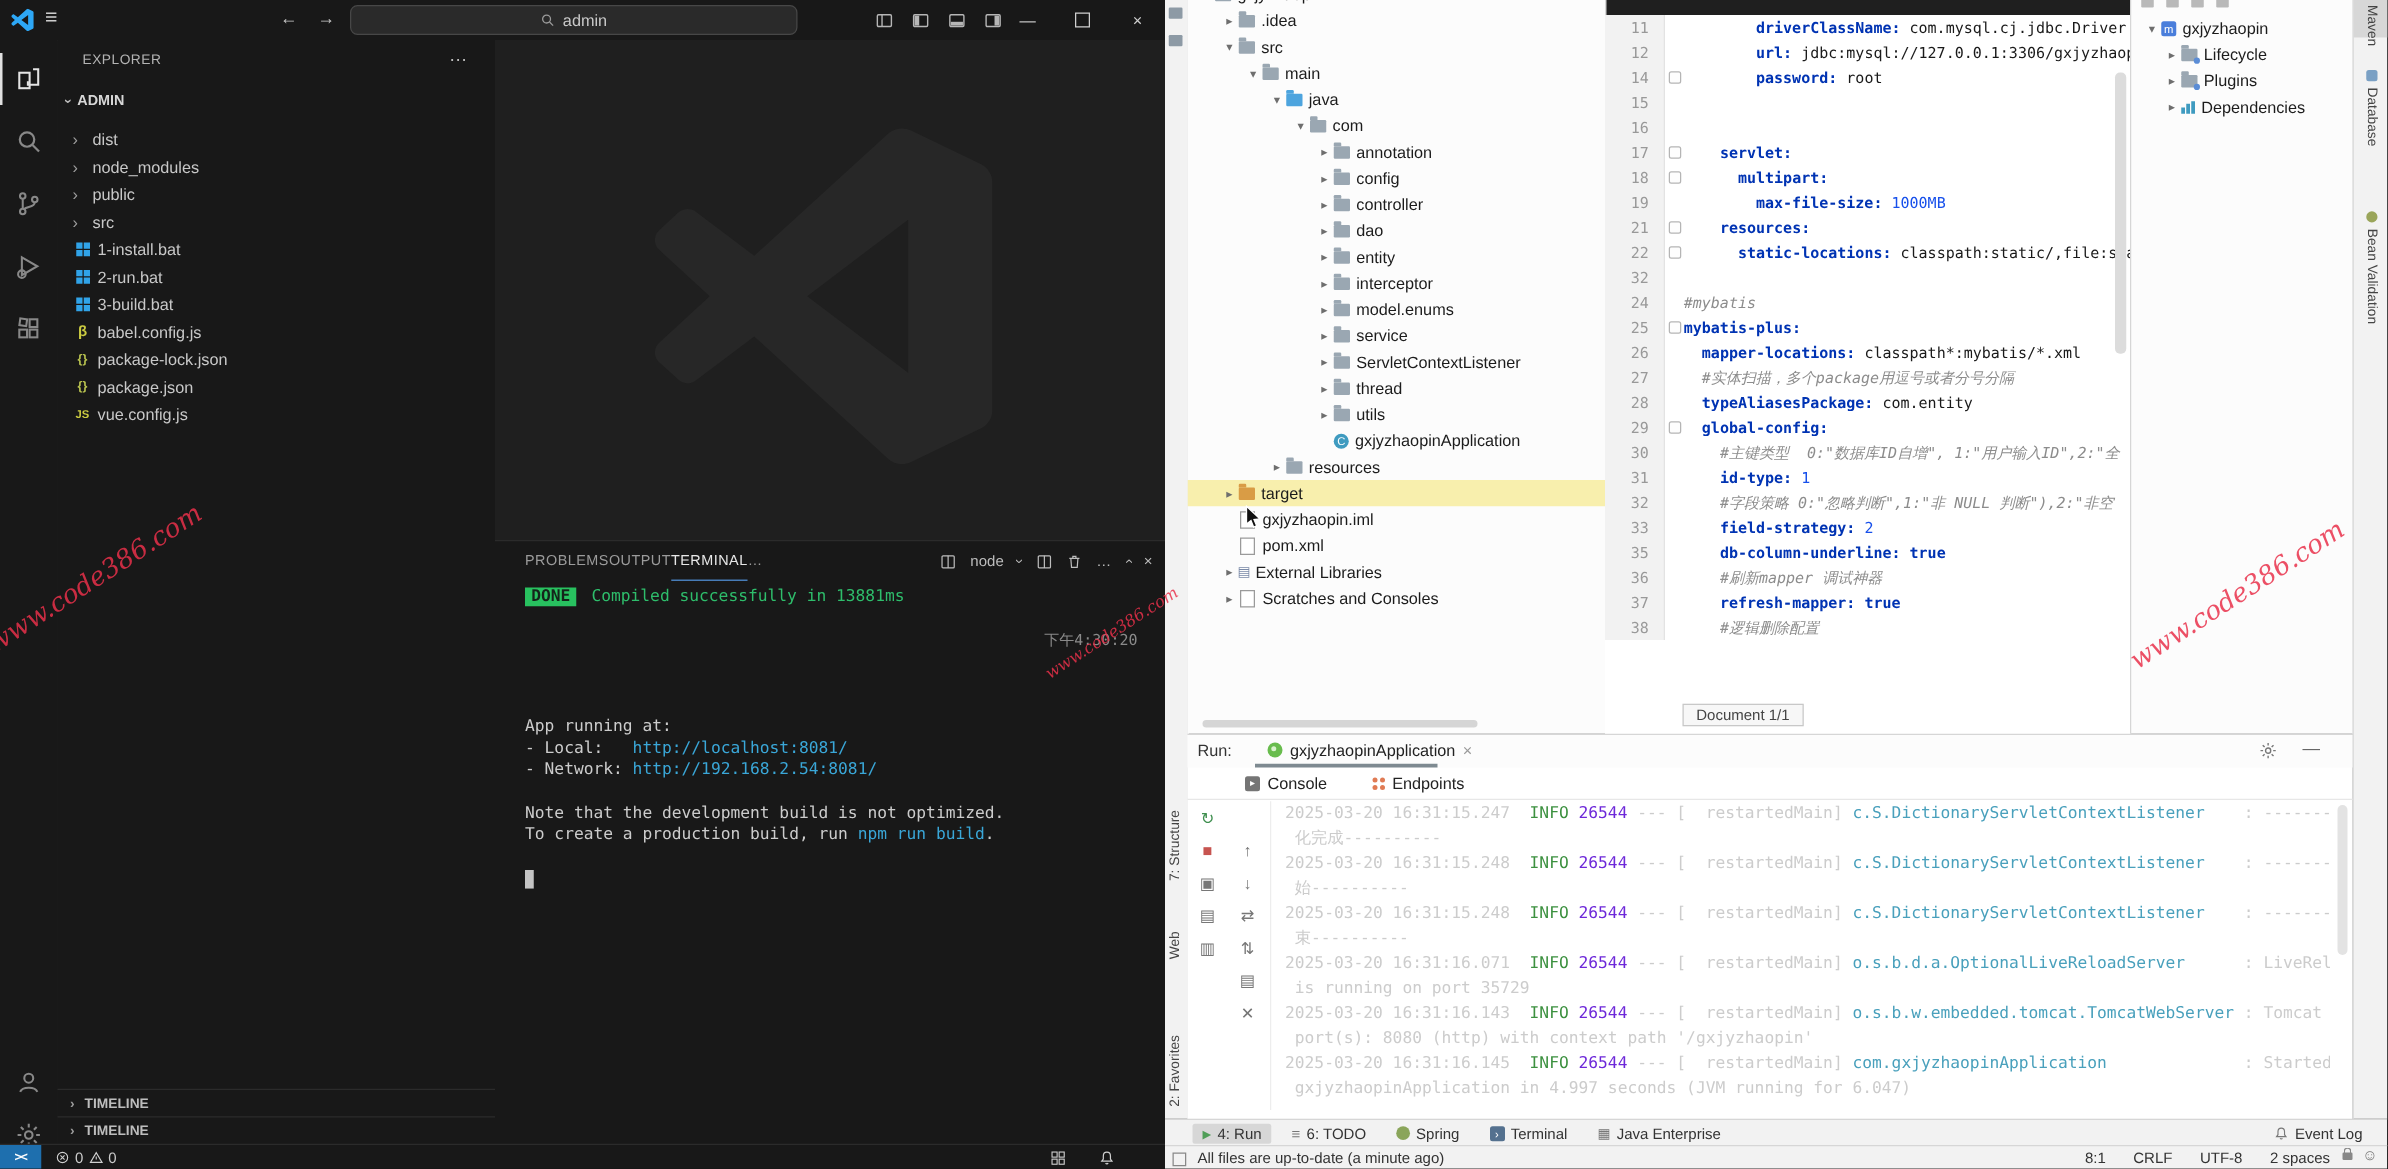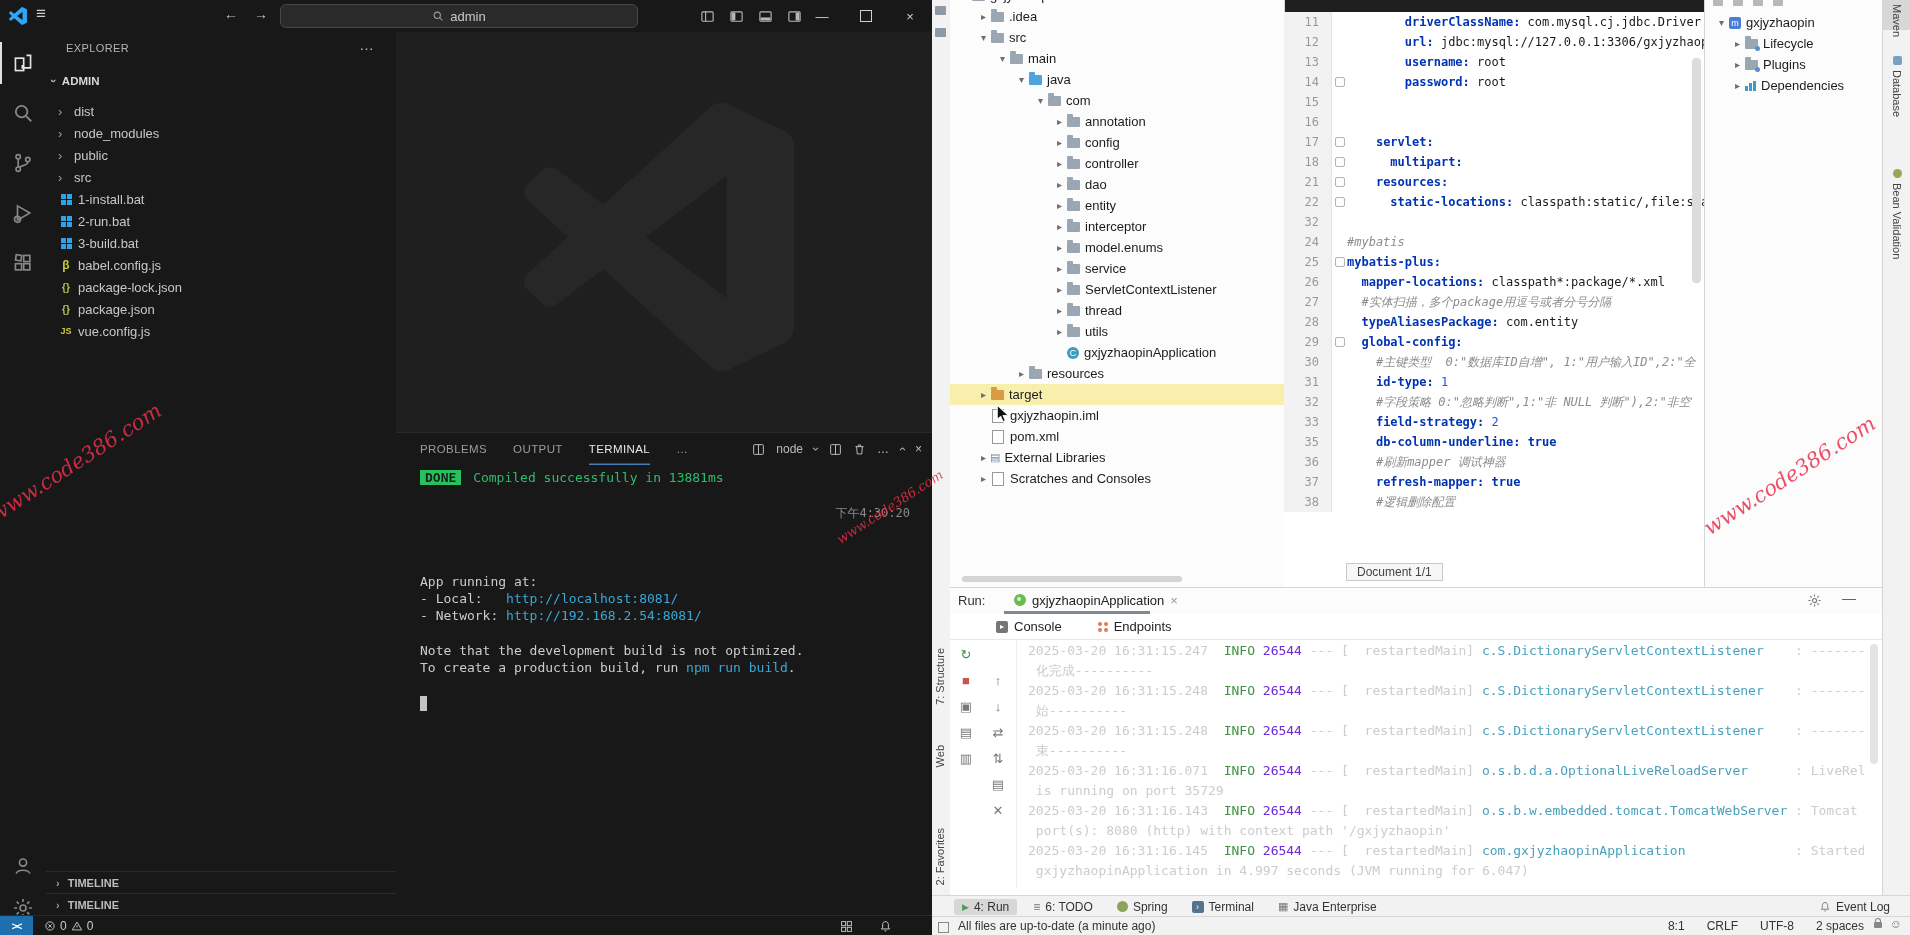--- a/index.html
+++ b/index.html
@@ -33,21 +33,21 @@
   .fic-bat{display:inline-grid;grid-template-columns:5px 5px;grid-gap:1px;width:16px;}
   .fic-bat i{width:5px;height:5px;background:#30a3e8;}
   .fic-babel{color:#cbcb41;font-size:12px;}
   .fic-json{color:#b8c24f;font-size:10px;}
   .fic-js{color:#cbcb41;font-size:9px;}
   .vs-section{position:absolute;left:0;width:350px;height:22px;border-top:1px solid #2b2b2b;display:flex;align-items:center;gap:8px;padding-left:10px;box-sizing:border-box;color:#bdbdbd;font-size:11px;font-weight:bold;}
   #vs-outline{top:839px;} #vs-timeline{top:861px;}
   #vs-editorArea{position:absolute;left:396px;top:32px;width:536px;height:400px;background:#1f1f1f;}
   #vs-bigLogo{position:absolute;left:128px;top:70px;}
   #vs-panel{position:absolute;left:396px;top:432px;width:536px;height:483px;background:#181818;border-top:1px solid #2b2b2b;}
-  #vs-paneltabs{position:absolute;left:24px;top:0;height:32px;display:flex;gap:26px;align-items:center;font-size:11.5px;letter-spacing:.4px;color:#9b9b9b;}
+  #vs-paneltabs{position:absolute;left:24px;top:0;height:32px;display:flex;align-items:center;font-size:11.5px;letter-spacing:.4px;color:#9b9b9b;}
   .ptab{height:32px;display:flex;align-items:center;}
   .ptab.active{color:#e7e7e7;box-shadow:inset 0 -1.5px 0 #477cb8;}
   #vs-panel-right{position:absolute;right:10px;top:0;height:32px;display:flex;align-items:center;gap:11px;color:#bdbdbd;font-size:12px;}
   .chev-down{display:inline-block;transform:rotate(90deg);color:#bdbdbd;}
   .chev-up{display:inline-block;transform:rotate(-90deg);color:#bdbdbd;}
   #vs-term{position:absolute;left:24px;top:36px;right:22px;font-family:"DejaVu Sans Mono",monospace;font-size:13px;line-height:17.3px;color:#cccccc;white-space:pre;}
   .tl{height:17.3px;overflow:hidden;}
   .tl.tr{text-align:right;}
   .sg-t{color:#cccccc;} .sg-g{color:#2ebd6b;} .sg-dim{color:#8a8a8a;font-size:12px;}
   .sg-l{color:#3aa7d8;} .sg-lb{color:#3aa7d8;font-weight:normal;}
@@ -519,25 +519,20 @@
         <span class="gut">11</span>
         <span class="foldc"></span>
         <span class="ccode"><span class="sg-v">        </span><span class="sg-k">driverClassName:</span><span class="sg-v"> com.mysql.cj.jdbc.Driver</span></span>
       </div>
       <div class="crow">
         <span class="gut">12</span>
         <span class="foldc"></span>
         <span class="ccode"><span class="sg-v">        </span><span class="sg-k">url:</span><span class="sg-v"> jdbc:mysql://127.0.0.1:3306/gxjyzhaopi</span></span>
       </div>
       <div class="crow">
-        <span class="gut">13</span>
-        <span class="foldc"></span>
-        <span class="ccode"><span class="sg-v">        </span><span class="sg-k">username:</span><span class="sg-v"> root</span></span>
-      </div>
-      <div class="crow">
         <span class="gut">14</span>
         <span class="foldc">
           <span class="fbox"></span>
         </span>
         <span class="ccode"><span class="sg-v">        </span><span class="sg-k">password:</span><span class="sg-v"> root</span></span>
       </div>
       <div class="crow">
         <span class="gut">15</span>
         <span class="foldc"></span>
         <span class="ccode"></span>
@@ -555,20 +550,25 @@
         <span class="ccode"><span class="sg-v">    </span><span class="sg-k">servlet:</span></span>
       </div>
       <div class="crow">
         <span class="gut">18</span>
         <span class="foldc">
           <span class="fbox"></span>
         </span>
         <span class="ccode"><span class="sg-v">      </span><span class="sg-k">multipart:</span></span>
       </div>
       <div class="crow">
+        <span class="gut">19</span>
+        <span class="foldc"></span>
+        <span class="ccode"><span class="sg-v">        </span><span class="sg-k">max-file-size:</span><span class="sg-n2"> 1000MB</span></span>
+      </div>
+      <div class="crow">
         <span class="gut">21</span>
         <span class="foldc">
           <span class="fbox"></span>
         </span>
         <span class="ccode"><span class="sg-v">    </span><span class="sg-k">resources:</span></span>
       </div>
       <div class="crow">
         <span class="gut">22</span>
         <span class="foldc">
           <span class="fbox"></span>
@@ -588,21 +588,21 @@
       <div class="crow">
         <span class="gut">25</span>
         <span class="foldc">
           <span class="fbox"></span>
         </span>
         <span class="ccode"><span class="sg-k">mybatis-plus:</span></span>
       </div>
       <div class="crow">
         <span class="gut">26</span>
         <span class="foldc"></span>
-        <span class="ccode"><span class="sg-v">  </span><span class="sg-k">mapper-locations:</span><span class="sg-v"> classpath*:package/*.xml</span></span>
+        <span class="ccode"><span class="sg-v">  </span><span class="sg-k">mapper-locations:</span><span class="sg-v"> classpath*:mybatis/*.xml</span></span>
       </div>
       <div class="crow">
         <span class="gut">27</span>
         <span class="foldc"></span>
         <span class="ccode"><span class="sg-v">  </span><span class="sg-c">#实体扫描，多个package用逗号或者分号分隔</span></span>
       </div>
       <div class="crow">
         <span class="gut">28</span>
         <span class="foldc"></span>
         <span class="ccode"><span class="sg-v">  </span><span class="sg-k">typeAliasesPackage:</span><span class="sg-v"> com.entity</span></span>

